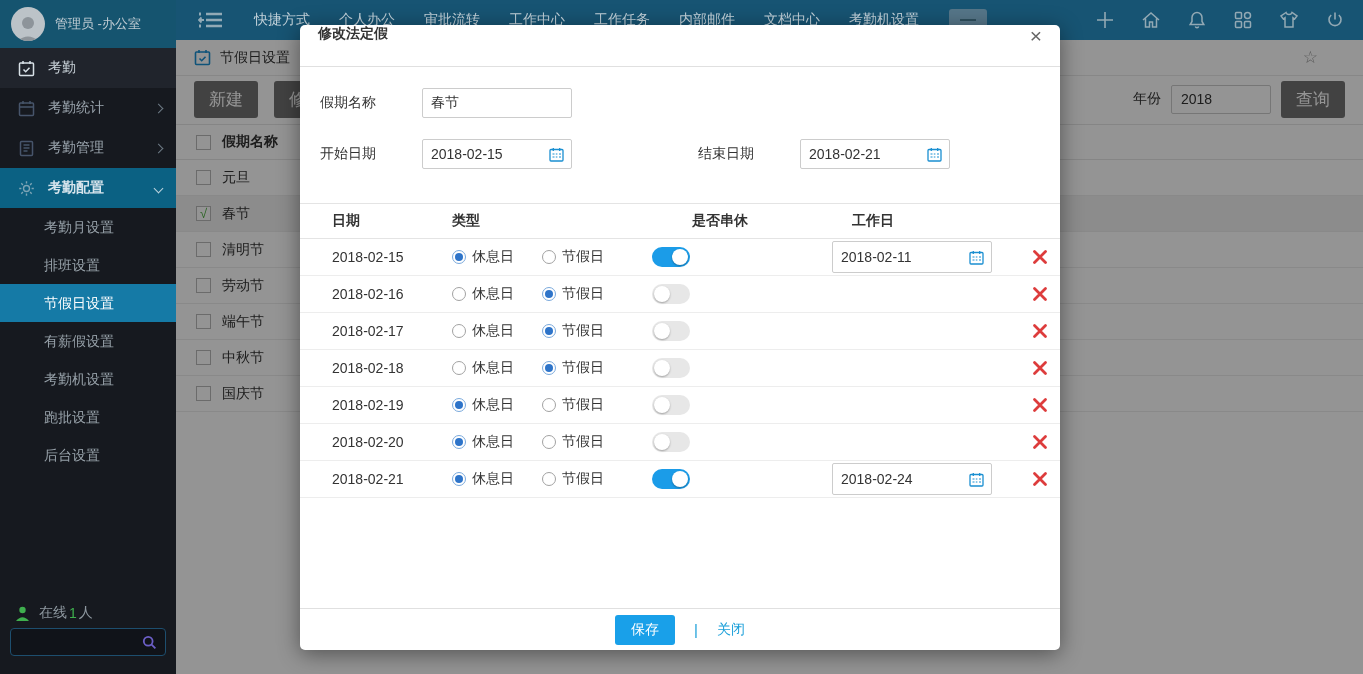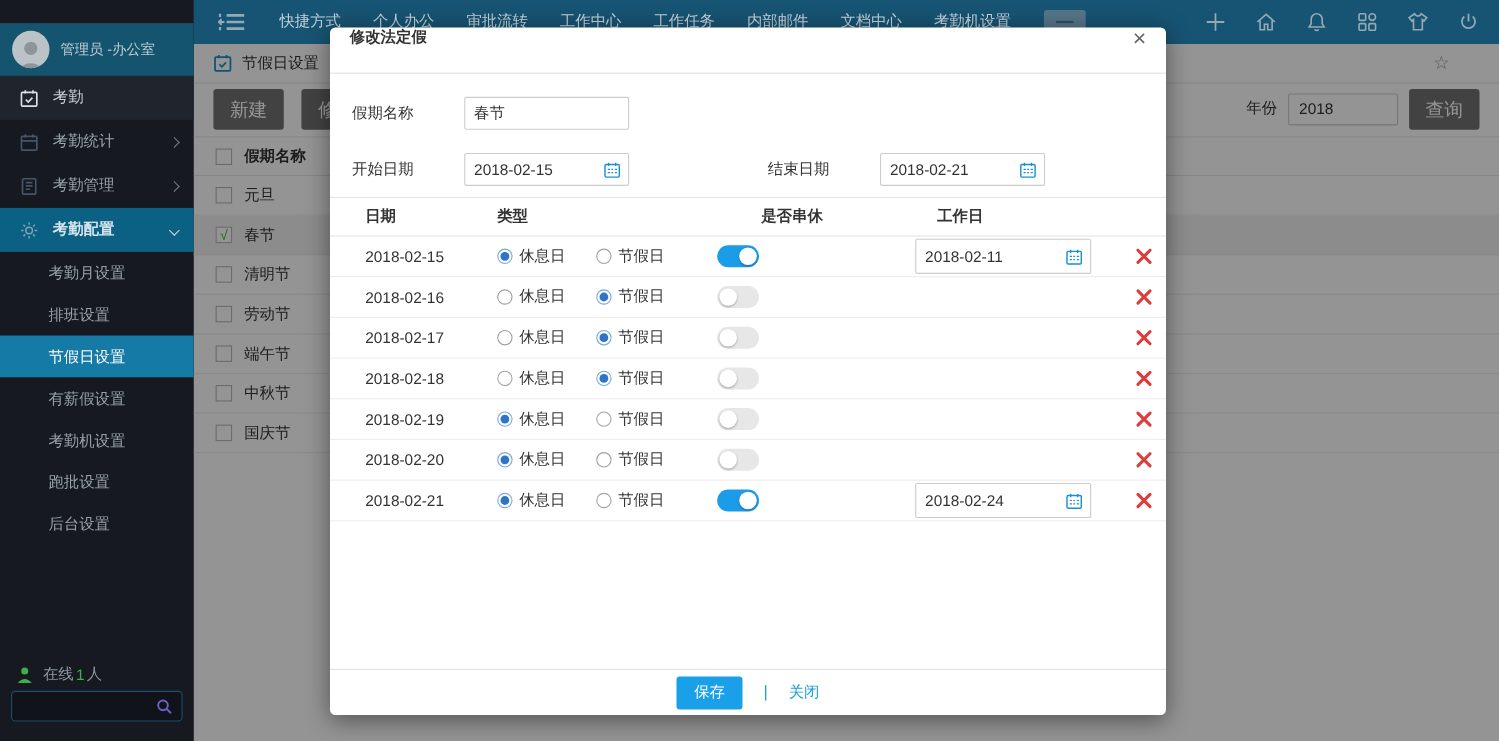--- a/index.html
+++ b/index.html
@@ -1,21 +1,21 @@
 <!DOCTYPE html>
 <html><head>
 <meta charset="utf-8">
 <style>
   * { margin:0; padding:0; box-sizing:border-box; }
   html,body { width:1363px; height:674px; overflow:hidden; background:#16191f;
     font-family:"Liberation Sans","DejaVu Sans",sans-serif; font-size:14px; }
 
   
   .sidebar { position:absolute; left:0; top:0; width:176px; height:674px; background:#16191f; z-index:2; }
-  .userblock { height:48px; background:#15546f; display:flex; align-items:center; padding-left:11px;margin-top:21px; }
+  .userblock { height:48px; background:#15546f; display:flex; align-items:center; padding-left:11px; }
   .avatar { width:34px; height:34px; border-radius:50%; background:#bcc3c8; overflow:hidden; flex:none;
     display:flex; align-items:flex-end; justify-content:center; }
   .username { color:#c2cdd4; margin-left:10px; font-size:13px; white-space:nowrap; }
   .menu-item { height:40px; display:flex; align-items:center; padding:0 14px 0 18px; color:#9aa4ad; cursor:pointer; position:relative; }
   .menu-item .mi-icon { width:17px; height:17px; margin-right:13px; color:#47556b; flex:none; }
   .menu-item.first { background:#20242c; color:#c9d2d9; }
   .menu-item.first .mi-icon { color:#d8e1e7; }
   .menu-item.groupactive { background:#0b6183; color:#d6e4ec;font-weight:bold; }
   .menu-item.groupactive .mi-icon { color:#7da4b5; }
   .chev { width:7px; height:7px; border-right:1.5px solid #6d7a85; border-bottom:1.5px solid #6d7a85; flex:none; }
@@ -73,21 +73,21 @@
   .modal-title { font-weight:bold; color:#333; font-size:14px; }
   .modal-close { margin-left:auto; color:#666; font-size:21px; cursor:pointer; line-height:1; }
   .mform-row { display:flex; align-items:center; margin:21px 0 0 20px; height:30px; position:relative; }
   .mlabel { width:102px; color:#333; flex:none; }
   .textbox { width:150px; height:30px; border:1px solid #ccc; border-radius:2px; padding:0 8px;
     font-size:14px; color:#333; outline:none; font-family:inherit; }
   .datebox { width:150px; height:30px; border:1px solid #ccc; border-radius:2px; display:flex; align-items:center; background:#fff; }
   .datebox input { flex:1; border:none; outline:none; font-size:14px; color:#333; padding:0 8px; min-width:0; font-family:inherit; background:transparent; }
   .datebox .cal { width:15px; height:15px; margin-right:7px; color:#1a8fd1; flex:none; cursor:pointer; }
   .mlabel2 { width:102px; color:#333; flex:none; margin-left:126px; }
-  .mtable { margin-top:10px; }
+  .mtable { margin-top:34px; }
   .mgrid { display:grid; grid-template-columns:120px 200px 180px 176px 40px; align-items:center; padding:0 12px 0 32px; }
   .mtable-header { height:36px; border-top:1px solid #e4e4e4; border-bottom:1px solid #e4e4e4; font-weight:bold; color:#333; }
   .mtable-header .c3 { padding-left:40px; }
   .mtable-header .c4 { padding-left:20px; }
   .mrow { height:37px; border-bottom:1px solid #ededed; color:#333; }
   .radio-group { display:inline-flex; align-items:center; gap:6px; cursor:pointer; margin-right:28px; color:#333; }
   .radio { width:14px; height:14px; border:1px solid #a2a2a2; border-radius:50%; background:#fff; position:relative; flex:none; }
   .radio.sel { border-color:#7aa9dc; }
   .radio.sel::after { content:''; position:absolute; inset:2px; border-radius:50%; background:#2e74c9; }
   .toggle { width:38px; height:20px; border-radius:10px; background:#e7e7e7; position:relative; cursor:pointer; }

